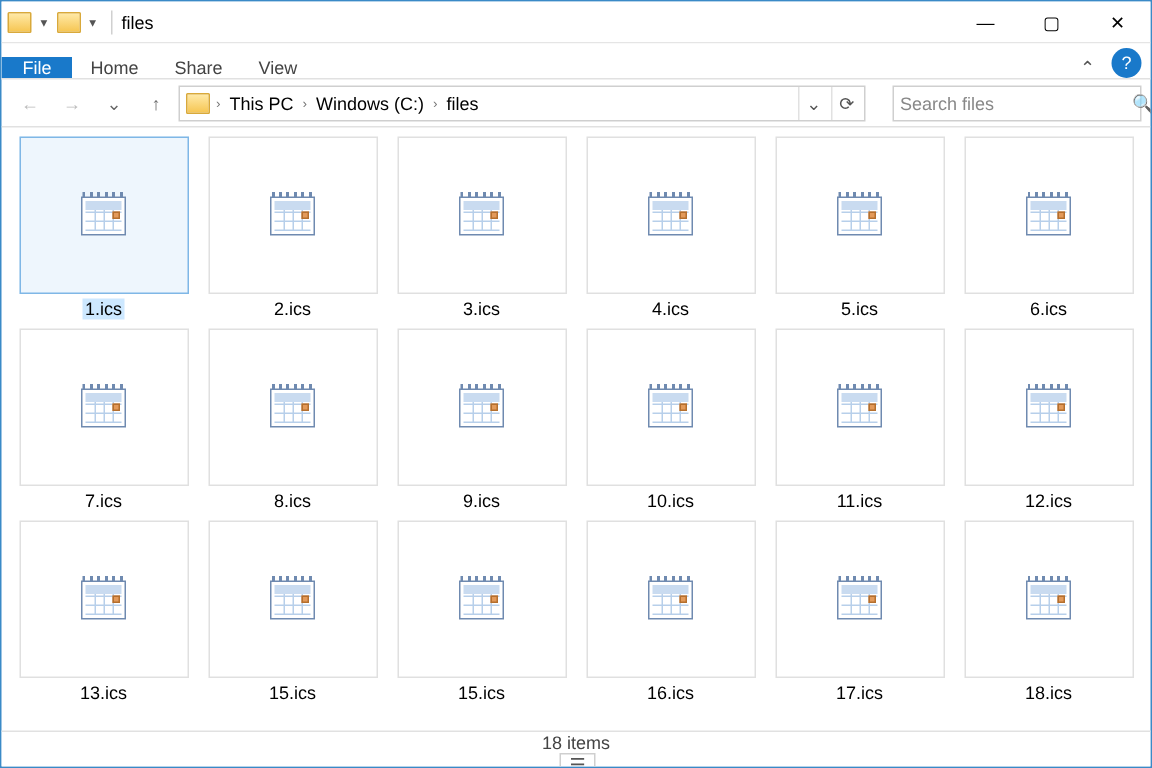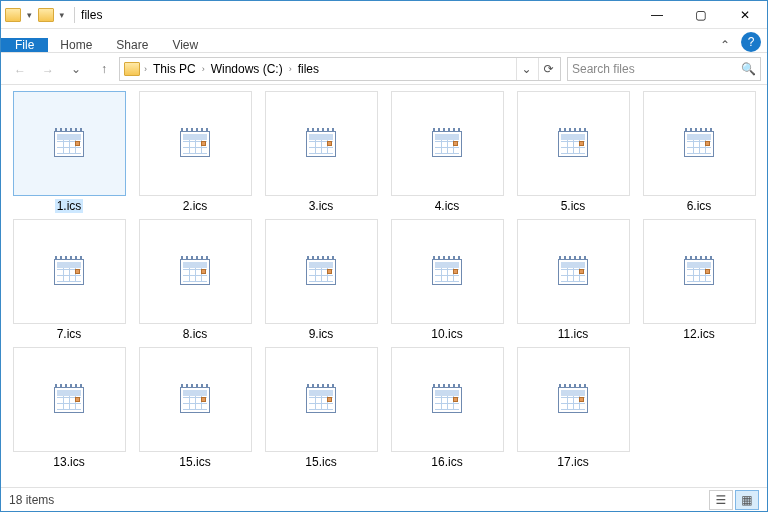--- a/index.html
+++ b/index.html
@@ -23,21 +23,21 @@
 
 .navbar { height: 32px; display: flex; align-items: center; gap: 2px; padding: 0 6px; border-bottom: 1px solid #e1e1e1; }
 .navbar .navbtn { width: 26px; height: 26px; display: flex; align-items: center; justify-content: center; color: #666; font-size: 14px; border-radius: 2px; }
 .navbar .navbtn.disabled { color: #bbb; }
 .navbar .addr { flex: 1; height: 24px; border: 1px solid #cfcfcf; display: flex; align-items: center; padding: 0 2px; gap: 2px; }
 .navbar .addr .folder-ico { width: 16px; height: 14px; background: linear-gradient(#ffe9a6,#f6c653); border: 1px solid #d9a93a; border-radius: 1px; margin: 0 2px; }
 .navbar .addr .crumb { padding: 0 4px; color: #000; }
 .navbar .addr .sep { color: #777; font-size: 9px; }
 .navbar .addr .spacer { flex: 1; }
 .navbar .addr .addr-btn { width: 20px; display: flex; align-items: center; justify-content: center; color: #555; border-left: 1px solid #e1e1e1; height: 100%; }
-.navbar .search { width: 194px; height: 24px; border: 1px solid #cfcfcf; display: flex; align-items: center; margin-left: 4px; padding: 0 4px; }
+.navbar .search { width: 166px; height: 24px; border: 1px solid #cfcfcf; display: flex; align-items: center; margin-left: 16px; padding: 0 4px; }
 .navbar .search input { border: none; outline: none; flex: 1; font-size: 12px; color: #000; }
 .navbar .search input::placeholder { color: #888; }
 .navbar .search .sicon { color: #666; }
 
 .content { flex: 1; overflow: auto; padding: 6px 8px 0 8px; }
 .grid { display: grid; grid-template-columns: repeat(6, 1fr); gap: 6px 6px; }
 .item { display: flex; flex-direction: column; align-items: center; }
 .thumb { width: 113px; height: 105px; border: 1px solid #e0e0e0; display: flex; align-items: center; justify-content: center; background: #fff; }
 .item.selected .thumb { border: 1px solid #7fb7e6; background: #eef6fd; }
 .label { margin-top: 3px; color: #000; }
@@ -48,21 +48,21 @@
 .cal-icon .rows { position: absolute; inset: 2px; background:
   linear-gradient(#c9dbf0,#c9dbf0) 0 0/100% 6px no-repeat,
   linear-gradient(#b7cfea,#b7cfea) 0 7px/100% 1px no-repeat,
   linear-gradient(#b7cfea,#b7cfea) 0 13px/100% 1px no-repeat,
   linear-gradient(#b7cfea,#b7cfea) 0 19px/100% 1px no-repeat,
   linear-gradient(#b7cfea,#b7cfea) 6px 0/1px 100% no-repeat,
   linear-gradient(#b7cfea,#b7cfea) 12px 0/1px 100% no-repeat,
   linear-gradient(#b7cfea,#b7cfea) 18px 0/1px 100% no-repeat; }
 .cal-icon .dot { position: absolute; right: 3px; top: 9px; width: 5px; height: 5px; background: #e39a5a; border: 1px solid #b56f2d; }
 
-.statusbar { height: 24px; border-top: 1px solid #e1e1e1; display: flex; align-items: center; padding: 0 8px; background: #fff; color: #444; }
+.statusbar { height: 24px; border-top: 1px solid #e1e1e1; display: flex; align-items: center; padding: 0 8px; background: #fff; color: #444; flex-direction: column; }
 .statusbar .spacer { flex: 1; }
 .statusbar .viewbtn { width: 24px; height: 20px; border: 1px solid #cfcfcf; margin-left: 2px; display: flex; align-items: center; justify-content: center; color: #555; font-size: 10px; }
 .statusbar .viewbtn.active { background: #d8ecfb; border-color: #7fb7e6; }
 </style>
 </head>
 <body>
 
 <div class="titlebar">
   <div class="qat">
     <div class="folder-ico"></div>
@@ -281,20 +281,29 @@
       </div>
       <div class="item">
         <div class="thumb">
           <div class="cal-icon">
             <div class="rows"></div>
             <div class="dot"></div>
           </div>
         </div>
         <div class="label">17.ics</div>
       </div>
+      <div class="item">
+        <div class="thumb">
+          <div class="cal-icon">
+            <div class="rows"></div>
+            <div class="dot"></div>
+          </div>
+        </div>
+        <div class="label">18.ics</div>
+      </div>
     </div>
 </div>
 
 <div class="statusbar">
   <span>18 items</span>
   <div class="spacer"></div>
   <div class="viewbtn">
       <span>☰</span>
     </div>
   <div class="viewbtn active">

